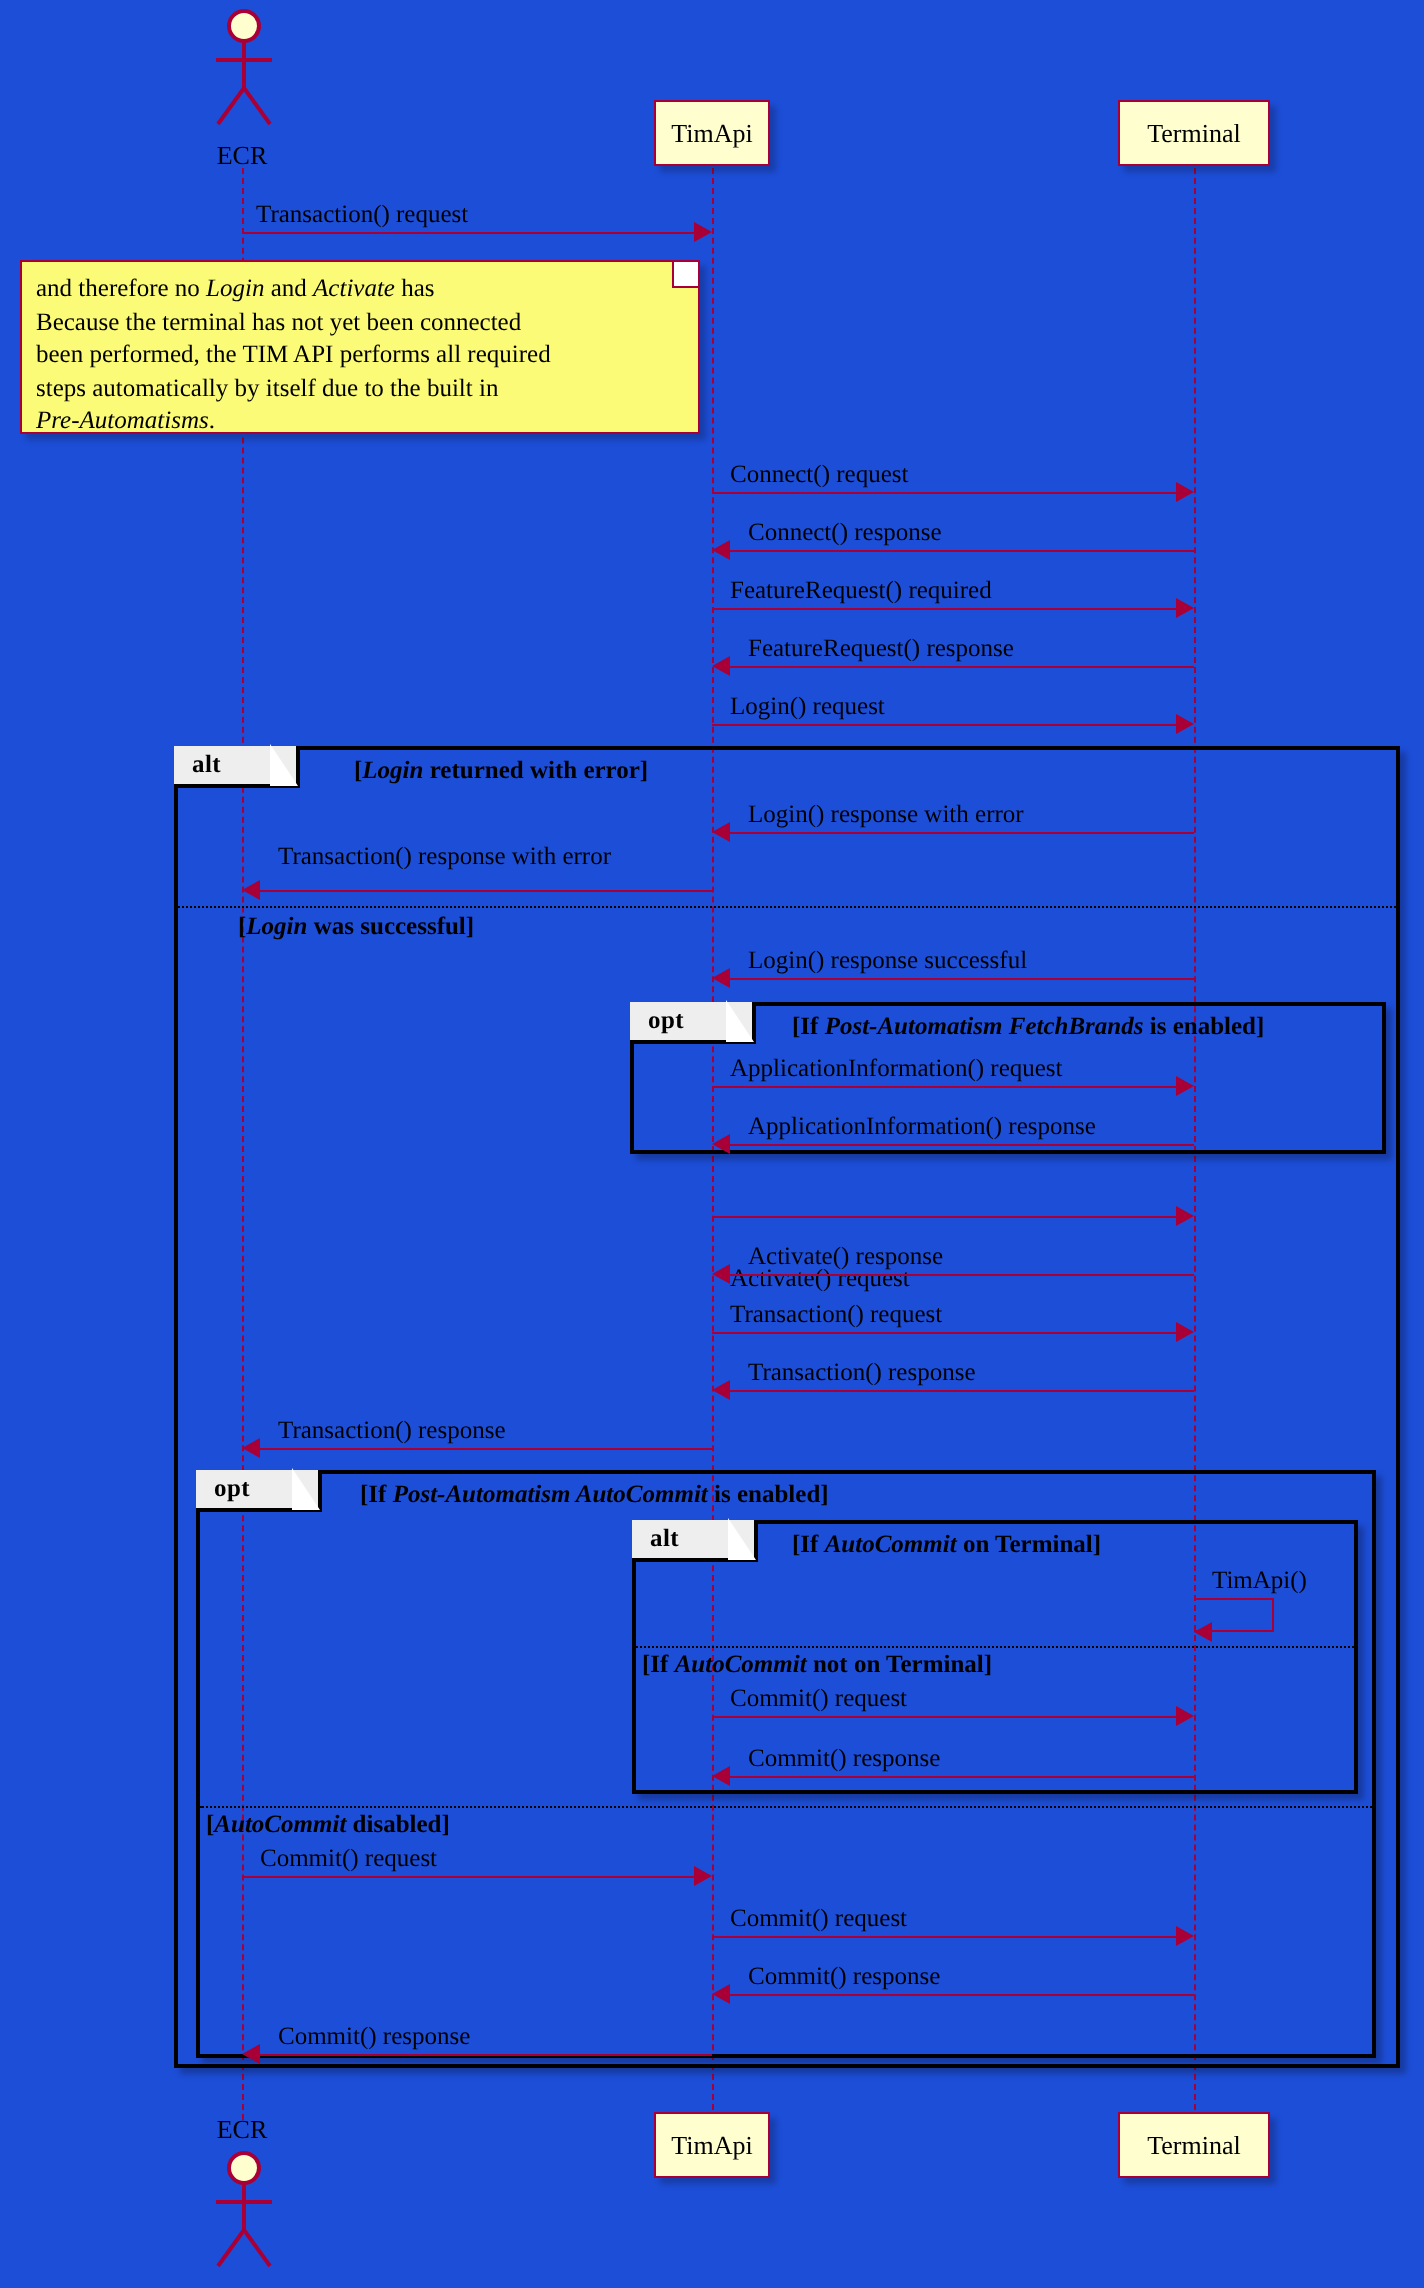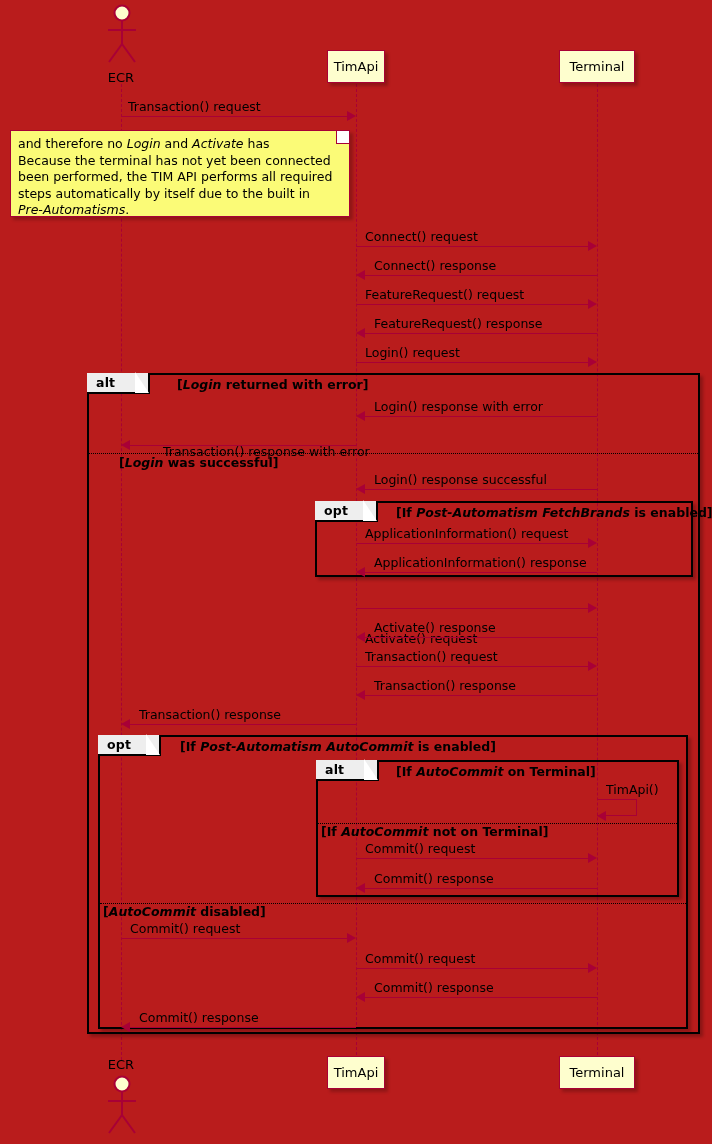--- a/index.html
+++ b/index.html
@@ -1,17 +1,17 @@
 <!DOCTYPE html>
 <html><head>
 <meta charset="utf-8">
 <style>
   html,body{margin:0;padding:0;background:#ffffff;}
   body{width:712px;height:1144px;font-family:"DejaVu Sans","Liberation Sans",sans-serif;}
-  #stage{position:relative;width:712px;height:1144px;overflow:hidden;background:#b91c1c;}
+  #stage{position:relative;width:712px;height:1144px;overflow:hidden;background:#1d4ed8;font-family:Liberation Serif, serif;}
 
   
   .pbox{
     position:absolute;
     background:#FEFECE;
     border:1.5px solid #A80036;
     color:#000;
     font-size:13px;
     line-height:1;
     text-align:center;
@@ -160,37 +160,37 @@
   </div>
 
   <div class="mlabel" style="left:365px;top:231px;">Connect() request</div>
   <div class="msg" style="left:356px;top:246px;width:232px;"></div>
   <div class="arrowR" style="left:588px;top:241px;"></div>
 
   <div class="mlabel" style="left:374px;top:260px;">Connect() response</div>
   <div class="msg" style="left:365px;top:275px;width:232px;"></div>
   <div class="arrowL" style="left:356px;top:270px;"></div>
 
-  <div class="mlabel" style="left:365px;top:289px;">FeatureRequest() request</div>
+  <div class="mlabel" style="left:365px;top:289px;">FeatureRequest() required</div>
   <div class="msg" style="left:356px;top:304px;width:232px;"></div>
   <div class="arrowR" style="left:588px;top:299px;"></div>
 
   <div class="mlabel" style="left:374px;top:318px;">FeatureRequest() response</div>
   <div class="msg" style="left:365px;top:333px;width:232px;"></div>
   <div class="arrowL" style="left:356px;top:328px;"></div>
 
   <div class="mlabel" style="left:365px;top:347px;">Login() request</div>
   <div class="msg" style="left:356px;top:362px;width:232px;"></div>
   <div class="arrowR" style="left:588px;top:357px;"></div>
 
   <div class="mlabel" style="left:374px;top:401px;">Login() response with error</div>
   <div class="msg" style="left:365px;top:416px;width:232px;"></div>
   <div class="arrowL" style="left:356px;top:411px;"></div>
 
-  <div class="mlabel" style="left:139px;top:446px;margin-left:24px;">Transaction() response with error</div>
+  <div class="mlabel" style="left:139px;top:422px;">Transaction() response with error</div>
   <div class="msg" style="left:130px;top:445px;width:226px;"></div>
   <div class="arrowL" style="left:121px;top:440px;"></div>
 
   <div class="mlabel" style="left:374px;top:474px;">Login() response successful</div>
   <div class="msg" style="left:365px;top:489px;width:232px;"></div>
   <div class="arrowL" style="left:356px;top:484px;"></div>
 
   <div class="mlabel" style="left:365px;top:528px;">ApplicationInformation() request</div>
   <div class="msg" style="left:356px;top:543px;width:232px;"></div>
   <div class="arrowR" style="left:588px;top:538px;"></div>

